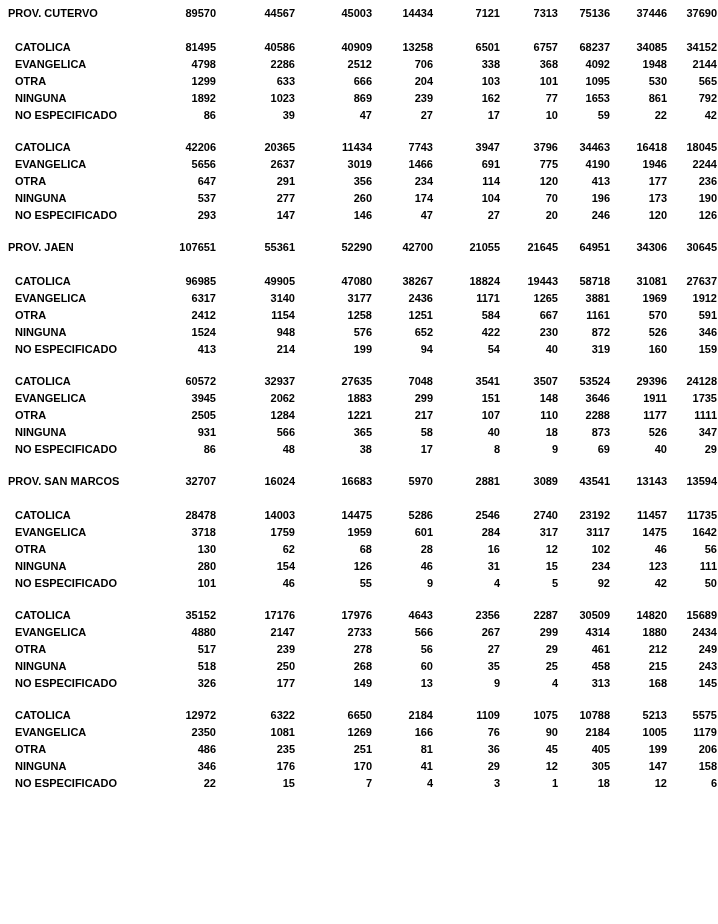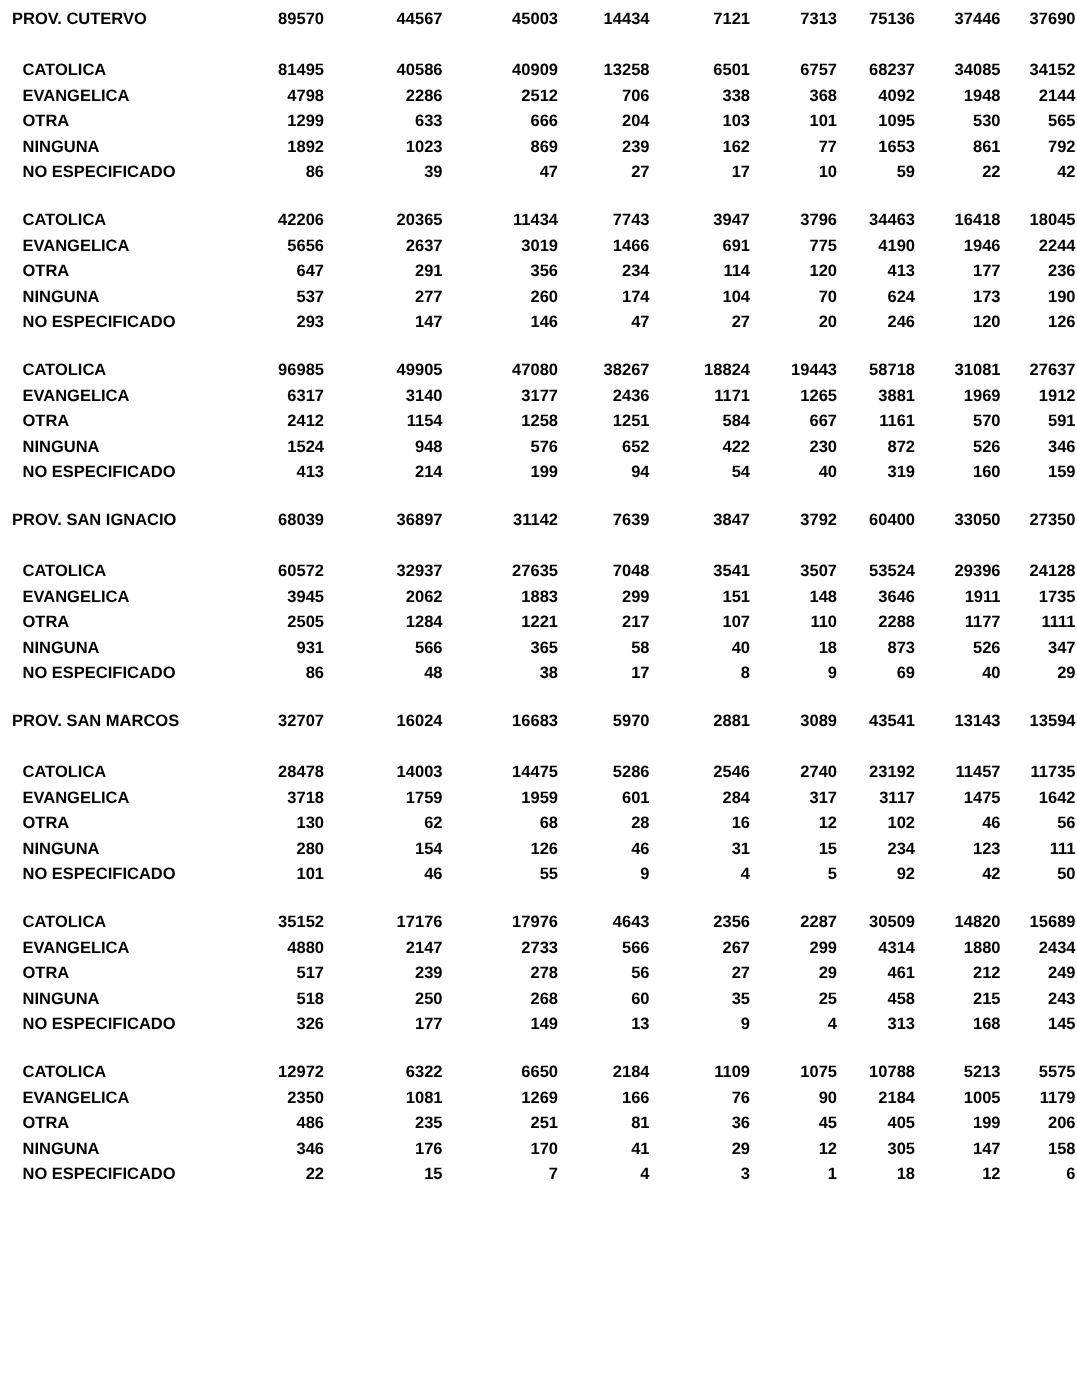--- a/index.html
+++ b/index.html
@@ -159,38 +159,50 @@
         <div class="num">236</div>
       </div>
       <div class="grid-row category-row">
         <div class="label">NINGUNA</div>
         <div class="num">537</div>
         <div class="num">277</div>
         <div class="num">260</div>
         <div class="num">174</div>
         <div class="num">104</div>
         <div class="num">70</div>
-        <div class="num">624</div>
+        <div class="num">196</div>
         <div class="num">173</div>
         <div class="num">190</div>
       </div>
       <div class="grid-row category-row">
         <div class="label">NO ESPECIFICADO</div>
         <div class="num">293</div>
         <div class="num">147</div>
         <div class="num">146</div>
         <div class="num">47</div>
         <div class="num">27</div>
         <div class="num">20</div>
         <div class="num">246</div>
         <div class="num">120</div>
         <div class="num">126</div>
       </div>
     </div>
     <div class="section">
+      <div class="grid-row province-row">
+        <div class="label">PROV. JAEN</div>
+        <div class="num">107651</div>
+        <div class="num">55361</div>
+        <div class="num">52290</div>
+        <div class="num">42700</div>
+        <div class="num">21055</div>
+        <div class="num">21645</div>
+        <div class="num">64951</div>
+        <div class="num">34306</div>
+        <div class="num">30645</div>
+      </div>
       <div class="grid-row category-row">
         <div class="label">CATOLICA</div>
         <div class="num">96985</div>
         <div class="num">49905</div>
         <div class="num">47080</div>
         <div class="num">38267</div>
         <div class="num">18824</div>
         <div class="num">19443</div>
         <div class="num">58718</div>
         <div class="num">31081</div>
@@ -239,32 +251,20 @@
         <div class="num">199</div>
         <div class="num">94</div>
         <div class="num">54</div>
         <div class="num">40</div>
         <div class="num">319</div>
         <div class="num">160</div>
         <div class="num">159</div>
       </div>
     </div>
     <div class="section">
-      <div class="grid-row province-row">
-        <div class="label">PROV. SAN IGNACIO</div>
-        <div class="num">68039</div>
-        <div class="num">36897</div>
-        <div class="num">31142</div>
-        <div class="num">7639</div>
-        <div class="num">3847</div>
-        <div class="num">3792</div>
-        <div class="num">60400</div>
-        <div class="num">33050</div>
-        <div class="num">27350</div>
-      </div>
       <div class="grid-row category-row">
         <div class="label">CATOLICA</div>
         <div class="num">60572</div>
         <div class="num">32937</div>
         <div class="num">27635</div>
         <div class="num">7048</div>
         <div class="num">3541</div>
         <div class="num">3507</div>
         <div class="num">53524</div>
         <div class="num">29396</div>

